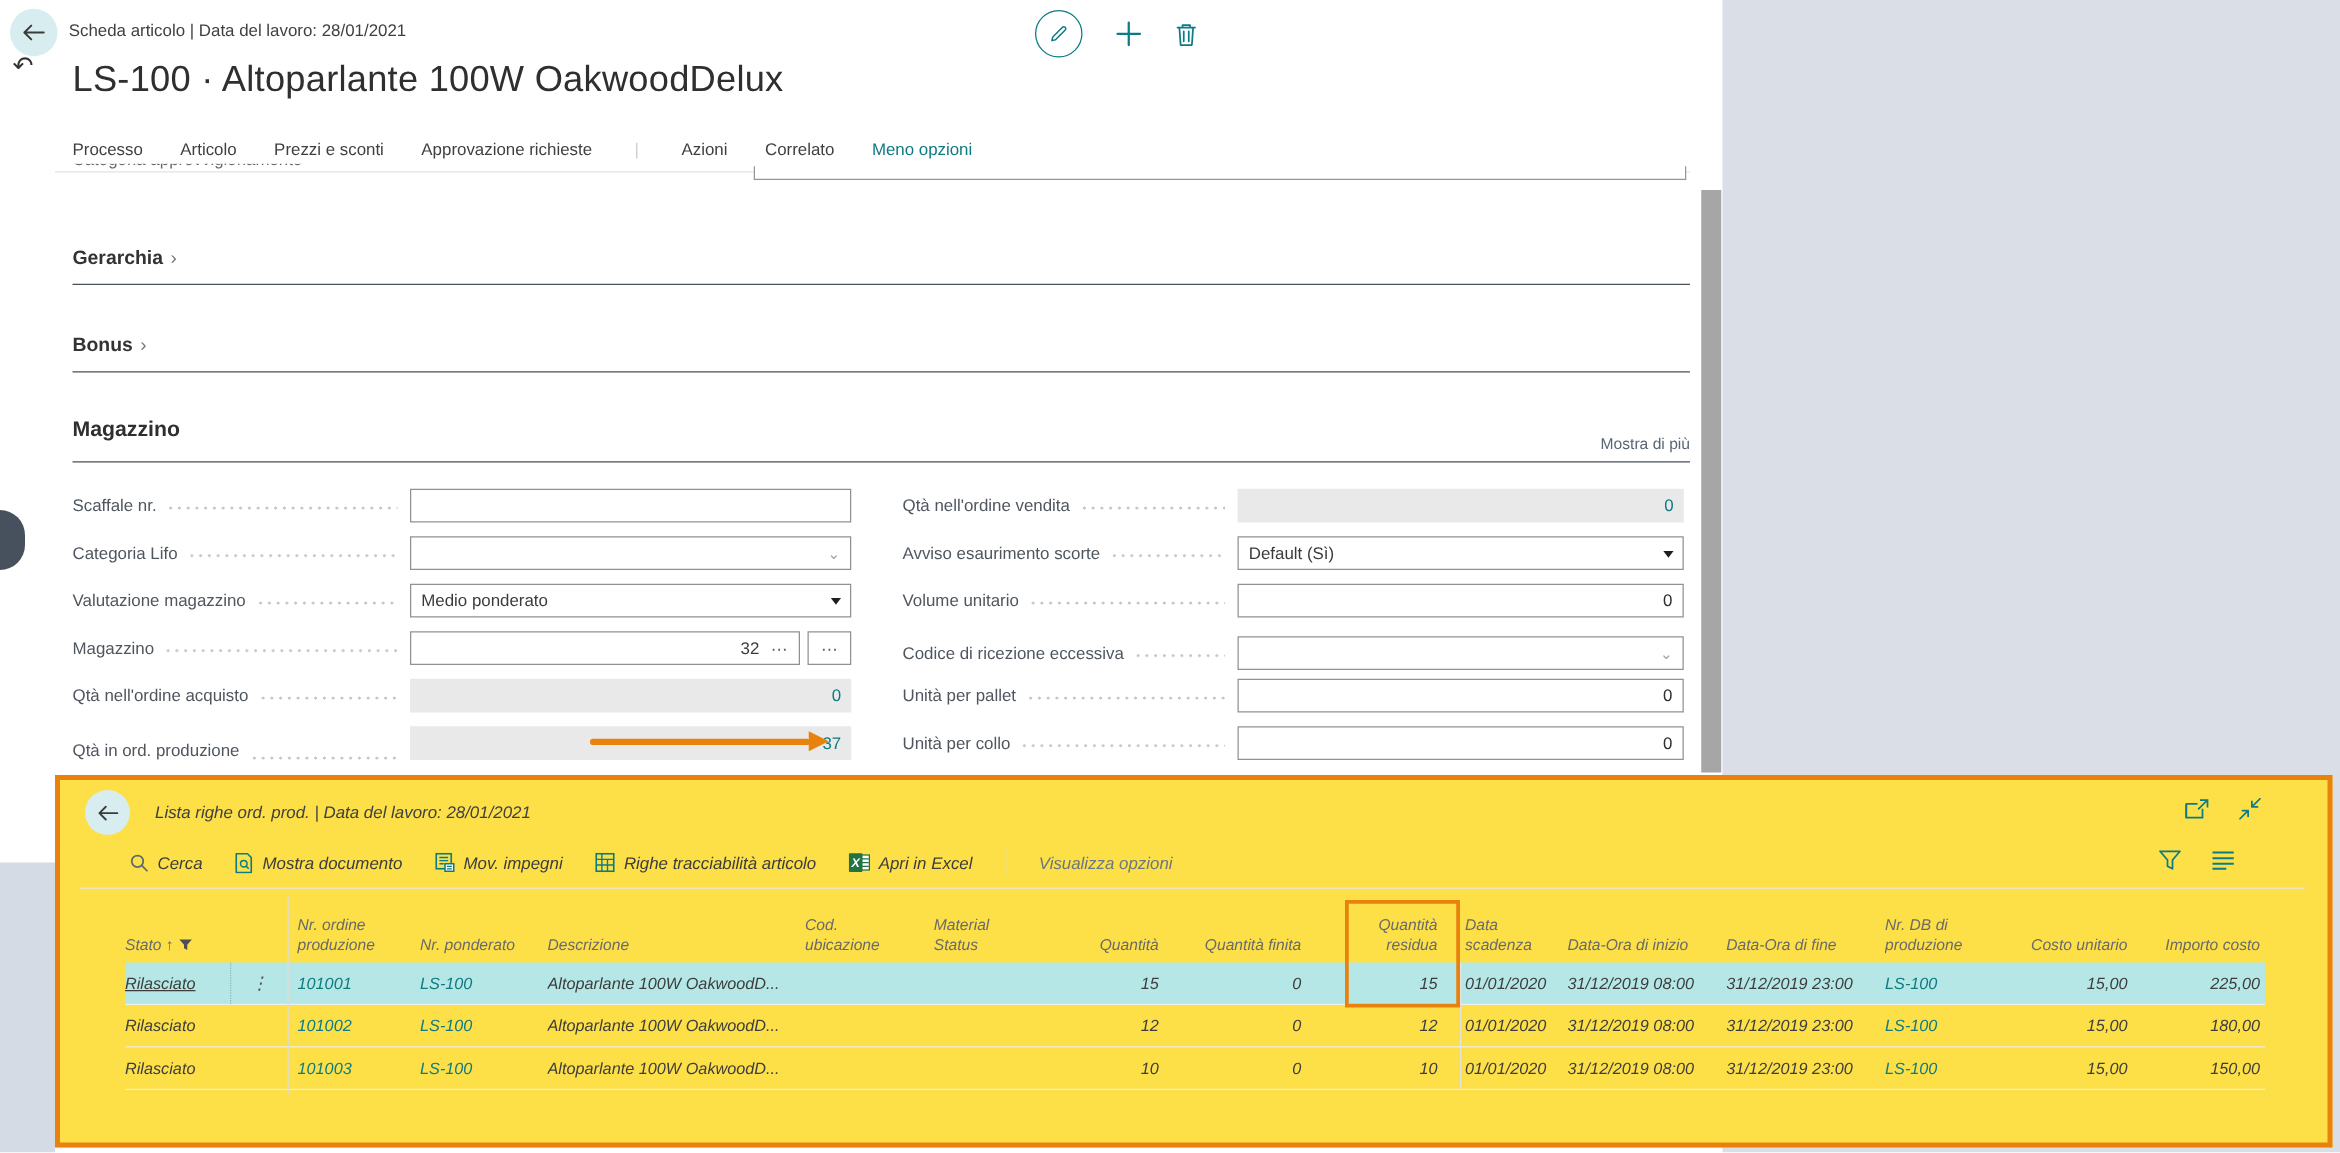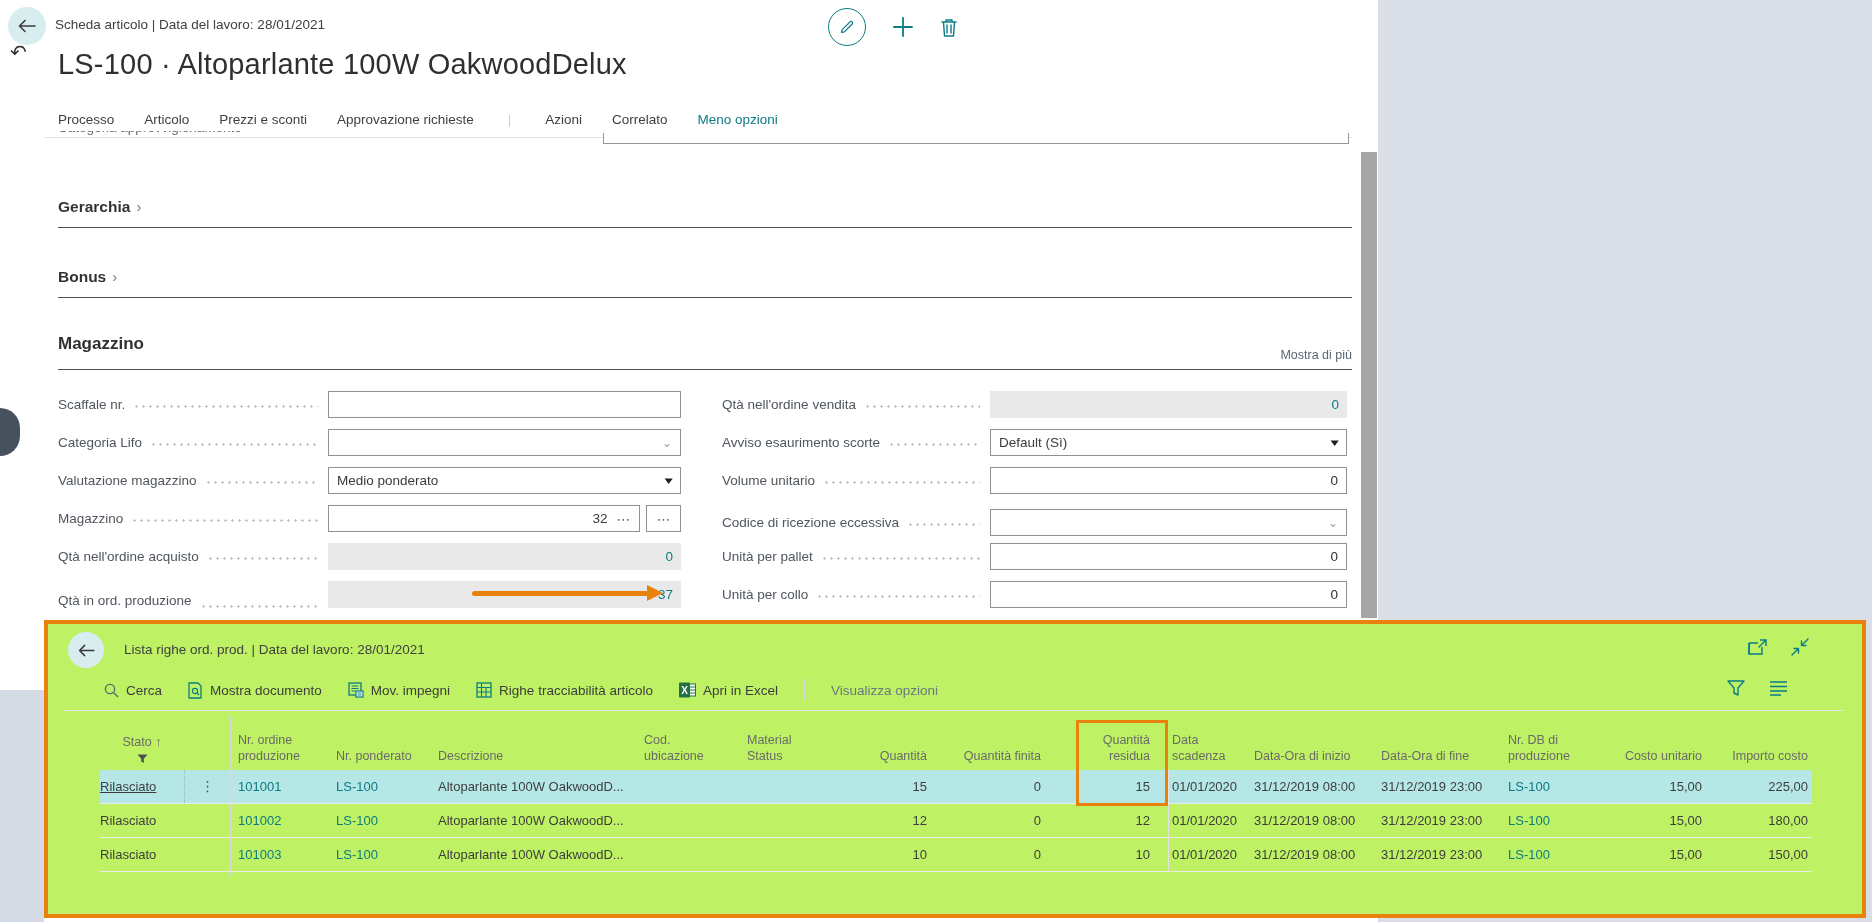--- a/index.html
+++ b/index.html
@@ -67,21 +67,21 @@
                 background:#fff; display:flex; align-items:center; justify-content:center; color:#5f5f5f; }
 
   
   .qty-arrow { position:absolute; left:472px; top:591px; width:176px; height:5px;
                background:#e8820d; border-radius:3px; }
   .qty-arrow::after { content:""; position:absolute; right:-15px; top:-6px; border-left:16px solid #e8820d;
                       border-top:8.5px solid transparent; border-bottom:8.5px solid transparent; }
 
   
   .overlay { position:absolute; left:44px; top:620px; width:1822px; height:298px;
-             border:4px solid #e8820d; background:#bef264; }
+             border:4px solid #e8820d; background:#fde047;font-style:italic; }
   .ov-back { position:absolute; left:20px; top:8px; width:36px; height:36px; border-radius:50%;
              background:#d8edf0; display:flex; align-items:center; justify-content:center; }
   .ov-caption { position:absolute; left:76px; top:18px; font-size:13.5px; color:#404040; }
   .ov-winicons { position:absolute; right:52px; top:14px; display:flex; gap:22px; }
 
   .ov-toolbar { position:absolute; left:56px; top:52px; height:28px; display:flex; align-items:center;
                 gap:26px; font-size:13.5px; color:#3d3d3d; }
   .tb-item { display:flex; align-items:center; gap:7px; white-space:nowrap; }
   .tb-div { width:1px; height:22px; background:#d9d9d9; }
   .tb-options { color:#6d7780; }
@@ -119,21 +119,21 @@
   .c-nrdb    { width:104px; }
   .c-costo   { width:100px; text-align:right; padding-right:10px; }
   .c-imp     { width:100px; text-align:right; padding-right:4px; }
   .th.c-qta, .th.c-qfin, .th.c-qres, .th.c-costo, .th.c-imp { align-items:flex-end; }
 
   .freeze-line { position:absolute; left:182px; top:92px; width:1px; height:160px; background:#dcdcdc; }
   .col-line    { position:absolute; left:1120px; top:146px; width:1px; height:102px; background:#e3e3e3; }
   .orange-box  { position:absolute; left:1028px; top:96px; width:92px; height:86px;
                  border:3px solid #e8820d; pointer-events:none; }
 
-  .stato-head { display:flex; align-items:center; gap:4px;flex-direction:column; }
+  .stato-head { display:flex; align-items:center; gap:4px; }
   svg { display:block; }
 
   
   .cursor { position:absolute; left:10px; top:40px; font-size:20px; color:#333; }
 </style>
 </head>
 <body>
 
 <div id="app">
 

